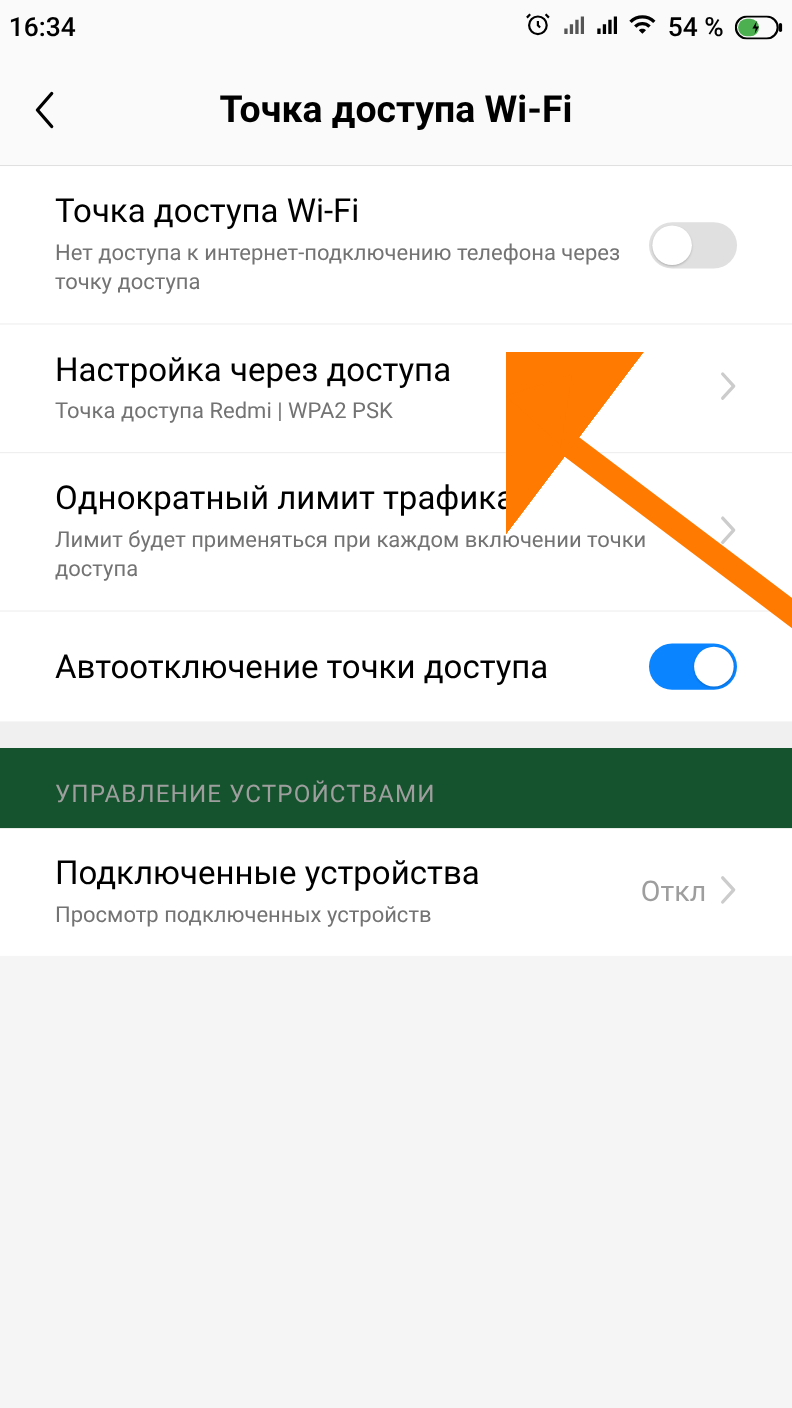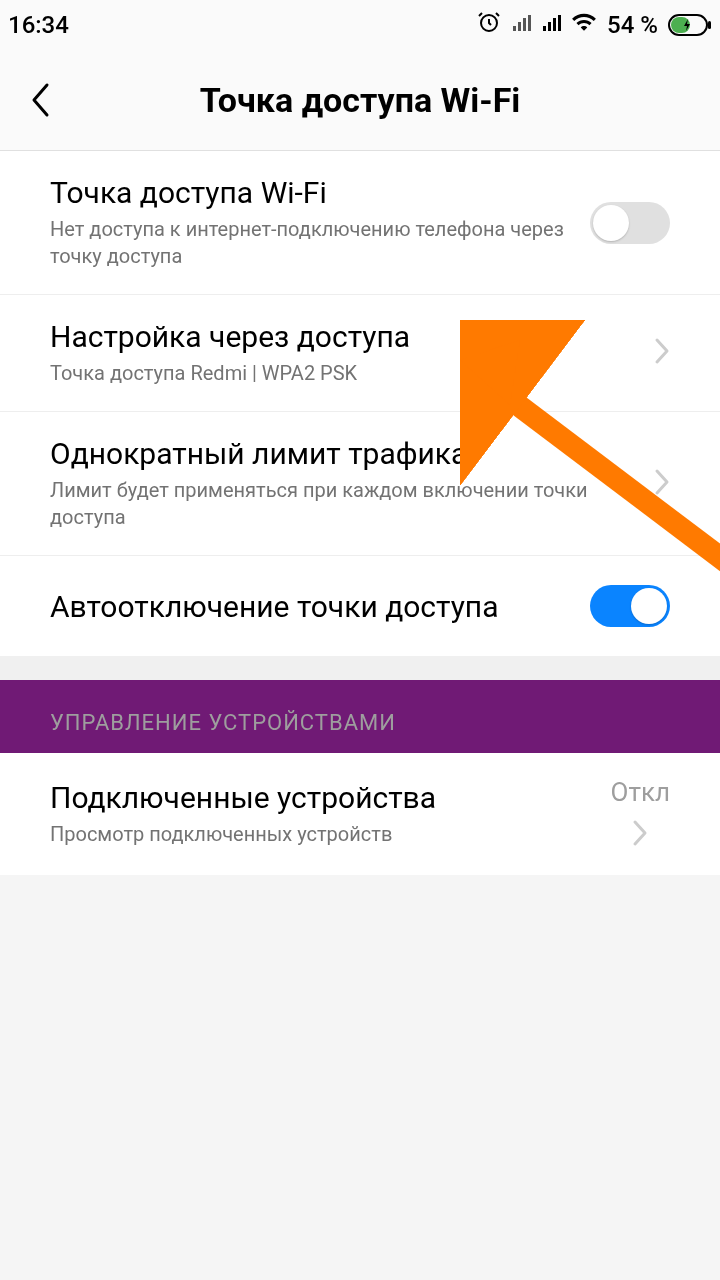--- a/index.html
+++ b/index.html
@@ -88,21 +88,20 @@
     }
     .row-subtitle {
       font-size: 20px;
       color: #737373;
       line-height: 1.35;
     }
     .row-right {
       display: flex;
       align-items: center;
       gap: 12px;
-      flex-direction: column;
     }
     .row-value {
       font-size: 26px;
       color: #9e9e9e;
     }
     .chevron {
       color: #cccccc;
     }
     .toggle {
       width: 80px;
@@ -126,21 +125,21 @@
       box-shadow: 0 1px 2px rgba(0,0,0,0.2);
     }
     .toggle-off .toggle-knob {
       left: 3px;
     }
     .toggle-on .toggle-knob {
       right: 3px;
     }
     .section-header {
       padding: 30px 50px 18px;
-      background: #701a75;
+      background: #14532d;
     }
     .section-header-text {
       font-size: 22px;
       color: #9e9e9e;
       letter-spacing: 1px;
     }
     .gap {
       height: 24px;
       background: #f0f0f0;
     }

